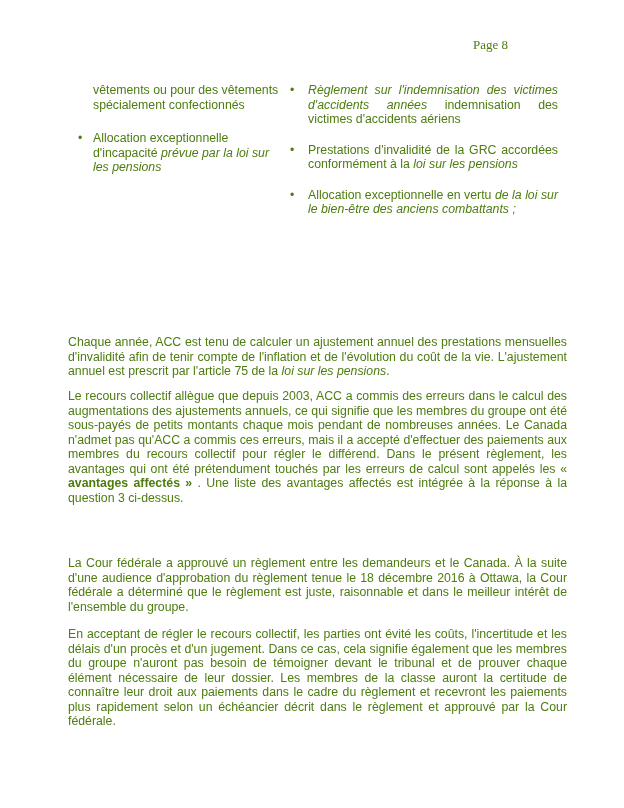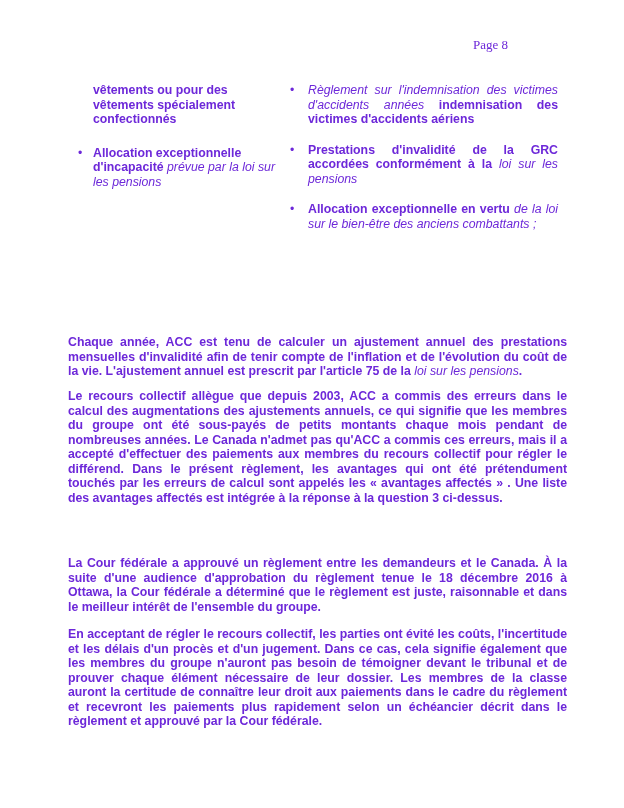--- a/index.html
+++ b/index.html
@@ -1,20 +1,20 @@
 <!DOCTYPE html>
 <html lang="fr"><head>
 <meta charset="utf-8">
 <style>
   * { margin:0; padding:0; box-sizing:border-box; }
   html,body { background:#ffffff; }
   .page {
     position:relative; width:624px; height:808px; background:#ffffff;
     font-family:"Liberation Sans","DejaVu Sans",sans-serif;
-    font-size:12.3px; line-height:14.5px; color:#6d28d9;
+    font-size:12.3px; line-height:14.5px; color:#4d7c0f;
     overflow:hidden;
   }
   .page-number {
     position:absolute; top:37px; right:116px;
     font-family:"Liberation Serif","DejaVu Serif",serif;
     font-size:13px; line-height:15px; text-align:right;
   }
   #col-left  { position:absolute; left:93px;  top:83px; width:190px; }
   #col-right { position:absolute; left:308px; top:83px; width:250px; }
   #col-right .li-text { text-align:justify; }
@@ -26,21 +26,21 @@
   #col-right .dot { left:-18px; }
   .sec { position:absolute; left:68px; width:499px; }
   .just { text-align:justify; }
   #sec-0 { top:262px; }
   #sec-1 { top:303px; }
   #sec-2 { top:335px; }
   #sec-3 { top:389px; }
   #sec-4 { top:527px; }
   #sec-5 { top:556px; }
   #sec-6 { top:627px; }
-  .run-n { font-style:normal; font-weight:bold; }
+  .run-n { font-style:normal; font-weight:normal; }
   .run-i { font-style:italic; }
   .run-b { font-weight:bold; }
 </style>
 </head>
 <body>
 
 <div class="page">
   <div class="page-number">Page 8</div>
 
   <div id="col-left">

